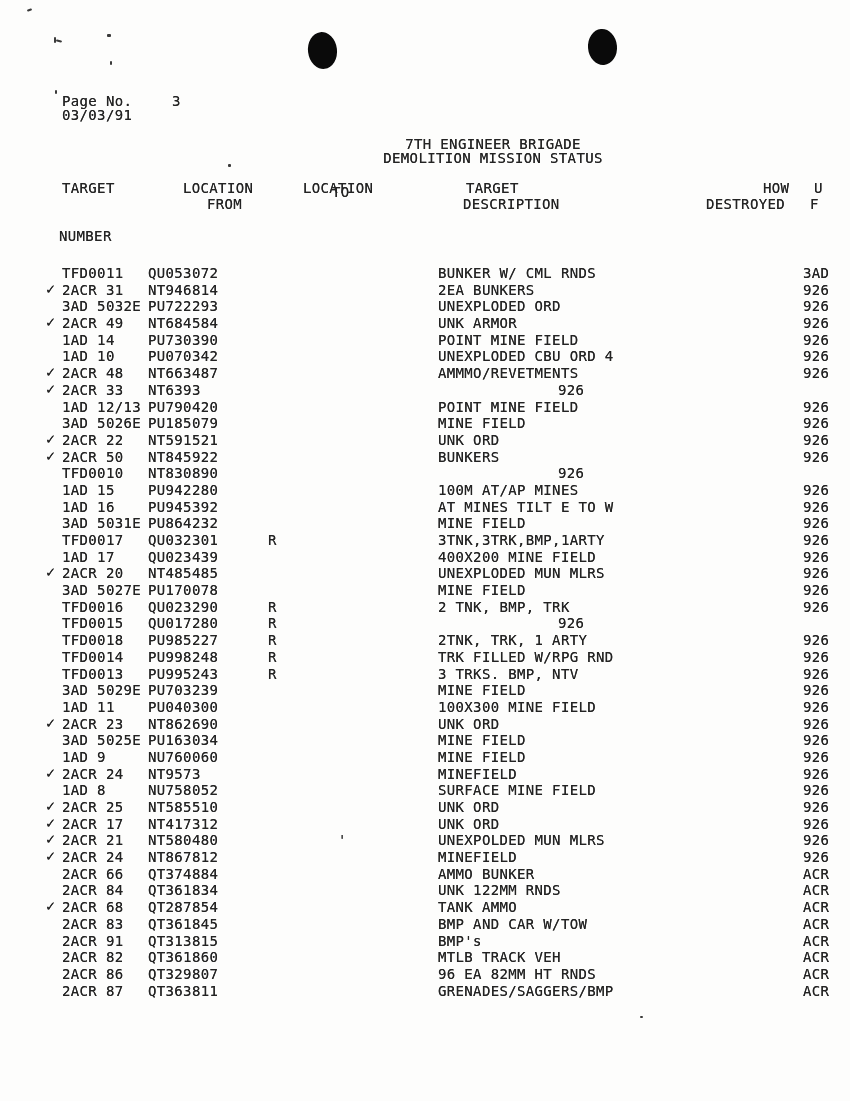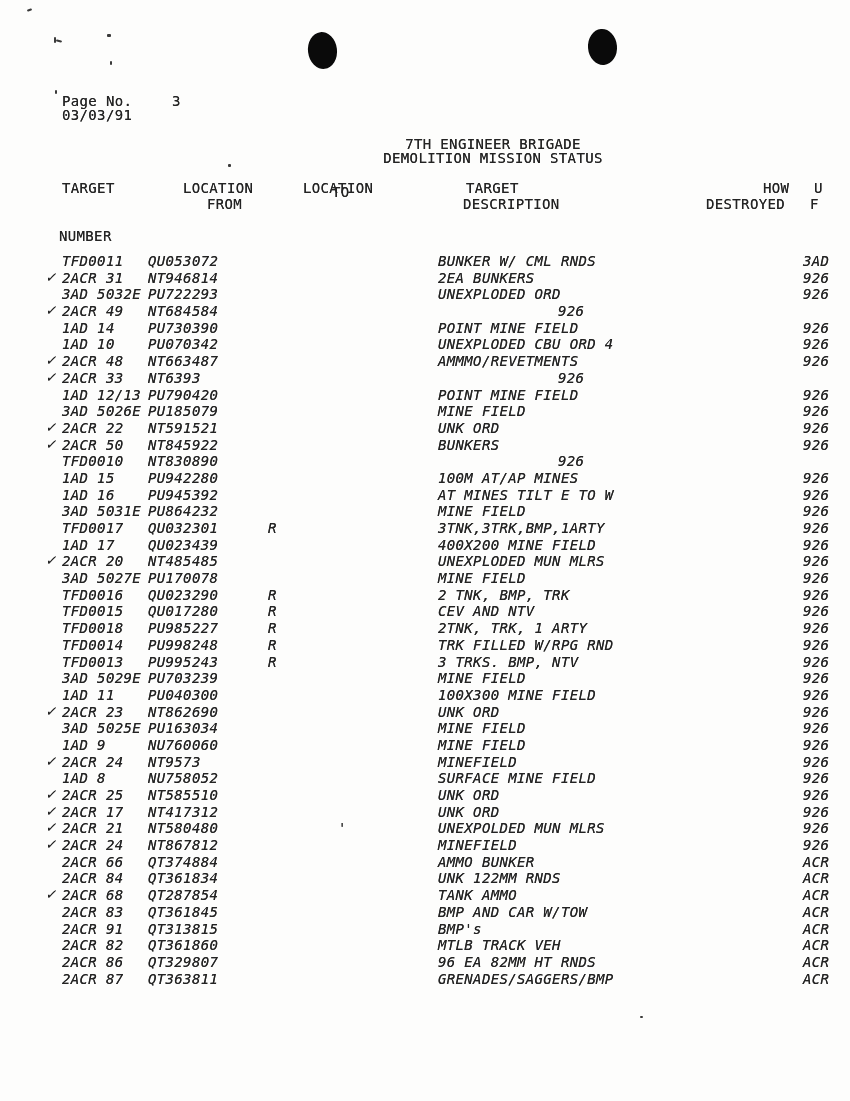--- a/index.html
+++ b/index.html
@@ -9,21 +9,21 @@
   }
   .txt{
     position:absolute;font-size:14px;letter-spacing:.35px;white-space:pre;
     text-shadow:0 0 .5px rgba(35,35,35,.85);
   }
   .title{transform:translateX(-50%);}
   .hole{position:absolute;background:#0a0a0a;border-radius:50%;}
   .hole-l{left:308px;top:32px;width:29px;height:37px;transform:rotate(-7deg);}
   .hole-r{left:588px;top:29px;width:29px;height:36px;transform:rotate(-5deg);}
   .speck{position:absolute;background:#3a3a3a;border-radius:1px;}
-  .tbody{position:absolute;left:46px;top:253px;width:804px;font-style:italic;}
+  .tbody{position:absolute;left:46px;top:265px;width:804px;}
   .row{display:flex;height:16.7px;align-items:flex-start;}
   .cell{
     display:block;font-size:14px;letter-spacing:.35px;white-space:pre;overflow:visible;
     text-shadow:0 0 .5px rgba(35,35,35,.85);flex:0 0 auto;
   }
   .c-check{width:16px;font-size:15px;line-height:14px;}
   .c-target{width:86px;}
   .c-from{width:120px;}
   .c-flag{width:20px;}
   .c-to{width:150px;padding-left:50px;box-sizing:border-box;color:#444;}
@@ -97,20 +97,21 @@
         <span class="cell c-desc">UNEXPLODED ORD</span>
         <span class="cell c-how"></span>
         <span class="cell c-unit">926</span>
       </div>
       <div class="row">
         <span class="cell c-check">✓</span>
         <span class="cell c-target">2ACR 49</span>
         <span class="cell c-from">NT684584</span>
         <span class="cell c-flag"></span>
         <span class="cell c-to"></span>
+        <span class="cell c-desc">UNK ARMOR</span>
         <span class="cell c-how"></span>
         <span class="cell c-unit">926</span>
       </div>
       <div class="row">
         <span class="cell c-check"></span>
         <span class="cell c-target">1AD 14</span>
         <span class="cell c-from">PU730390</span>
         <span class="cell c-flag"></span>
         <span class="cell c-to"></span>
         <span class="cell c-desc">POINT MINE FIELD</span>
@@ -274,21 +275,20 @@
         <span class="cell c-desc">2 TNK, BMP, TRK</span>
         <span class="cell c-how"></span>
         <span class="cell c-unit">926</span>
       </div>
       <div class="row">
         <span class="cell c-check"></span>
         <span class="cell c-target">TFD0015</span>
         <span class="cell c-from">QU017280</span>
         <span class="cell c-flag">R</span>
         <span class="cell c-to"></span>
-        <span class="cell c-desc">CEV AND NTV</span>
         <span class="cell c-how"></span>
         <span class="cell c-unit">926</span>
       </div>
       <div class="row">
         <span class="cell c-check"></span>
         <span class="cell c-target">TFD0018</span>
         <span class="cell c-from">PU985227</span>
         <span class="cell c-flag">R</span>
         <span class="cell c-to"></span>
         <span class="cell c-desc">2TNK, TRK, 1 ARTY</span>

